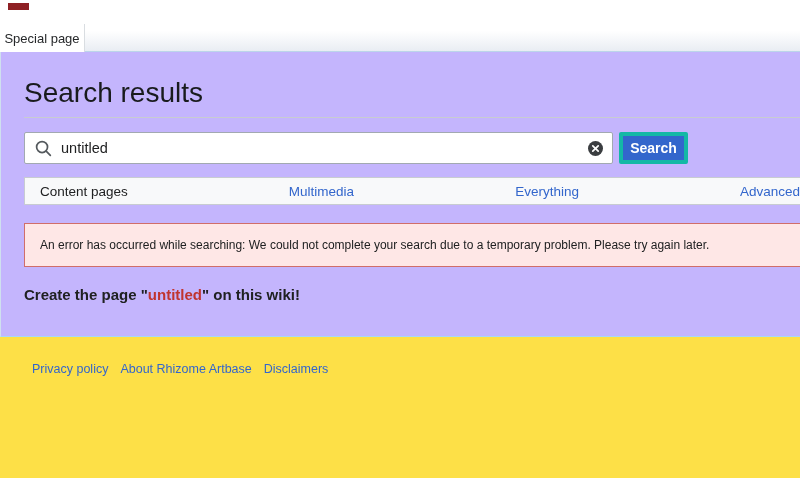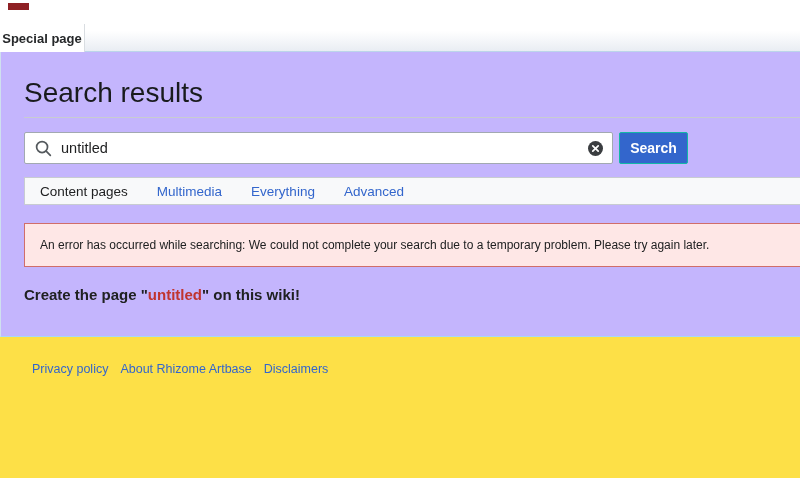--- a/index.html
+++ b/index.html
@@ -10,21 +10,21 @@
     overflow: hidden;
     -webkit-font-smoothing: antialiased;
   }
   
   .top-strip { position: relative; height: 24px; background: #fff; }
   .logo-mark {
     position: absolute; left: 8px; top: 3px;
     width: 21px; height: 7px;
     background: #8e2024;
   }
-  .tab-strip { display: flex; height: 28px; font-weight: bold; }
+  .tab-strip { display: flex; height: 28px; }
   .tab-active {
     width: 85px; background: #fff;
     display: flex; align-items: center; justify-content: center;
     font-size: 13px; color: #26282a;
     border-right: 1px solid #d9dde1;
     white-space: nowrap;
   }
   .tab-strip-rest {
     flex: 1;
     background: linear-gradient(to bottom, #ffffff 25%, #e9edf3 100%);
@@ -65,35 +65,36 @@
   }
   .clear-btn {
     position: absolute; right: 9px; top: 8px;
     width: 15px; height: 15px;
     cursor: pointer; border: none; background: transparent; padding: 0;
   }
   .search-btn {
     margin-left: 6px;
     width: 69px; height: 32px;
     background: #3366cc; color: #fff;
-    border: 1px solid #14b8a6; border-radius: 2px;
+    border: 4px solid #14b8a6; border-radius: 2px;
     font-family: "Liberation Sans", sans-serif;
     font-size: 14px; font-weight: 700;
     cursor: pointer;
   }
   .filter-bar {
     margin-top: 13px;
     height: 28px;
     background: #f8f9fa;
     border: 1px solid #c8ccd1;
     border-right: none;
     display: flex; align-items: center;
     padding-left: 15px;
     gap: 17px;
     font-size: 13.5px;
+    justify-content: space-between;
   }
   .filter-current { color: #202122; }
   .filter-link, .footer-link { color: #3366cc; text-decoration: none; cursor: pointer; padding-left: 12px; }
   .error-box {
     margin-top: 18px;
     height: 44px;
     background: #fee7e6;
     border: 1px solid #d06e6a;
     border-right: none;
     display: flex; align-items: center;

